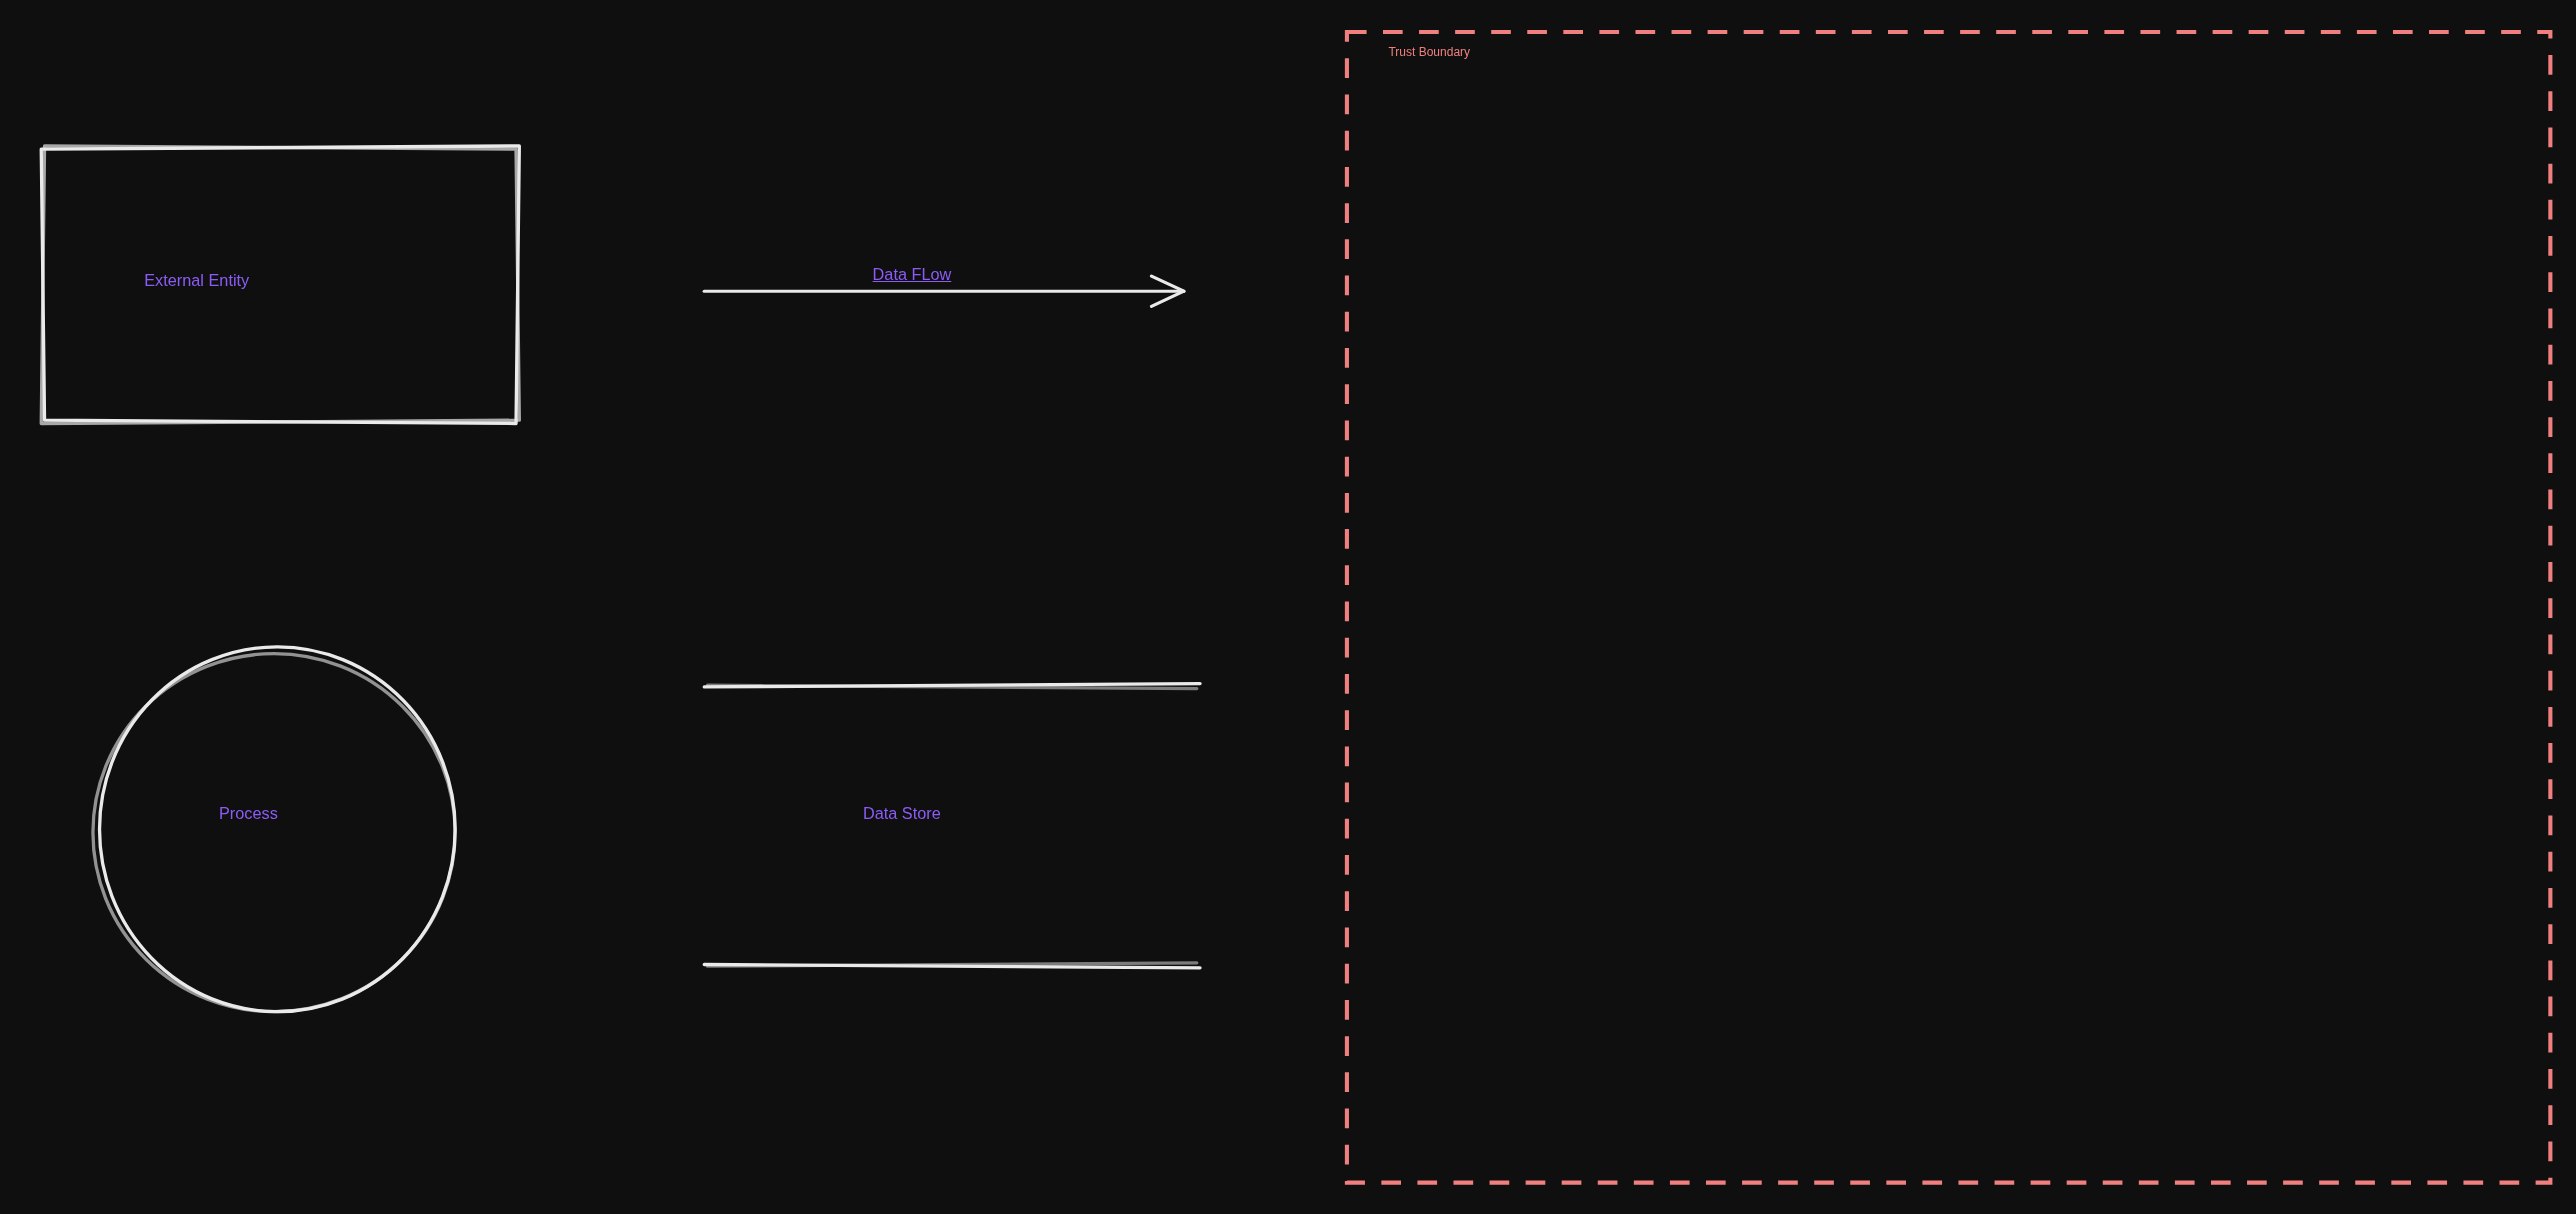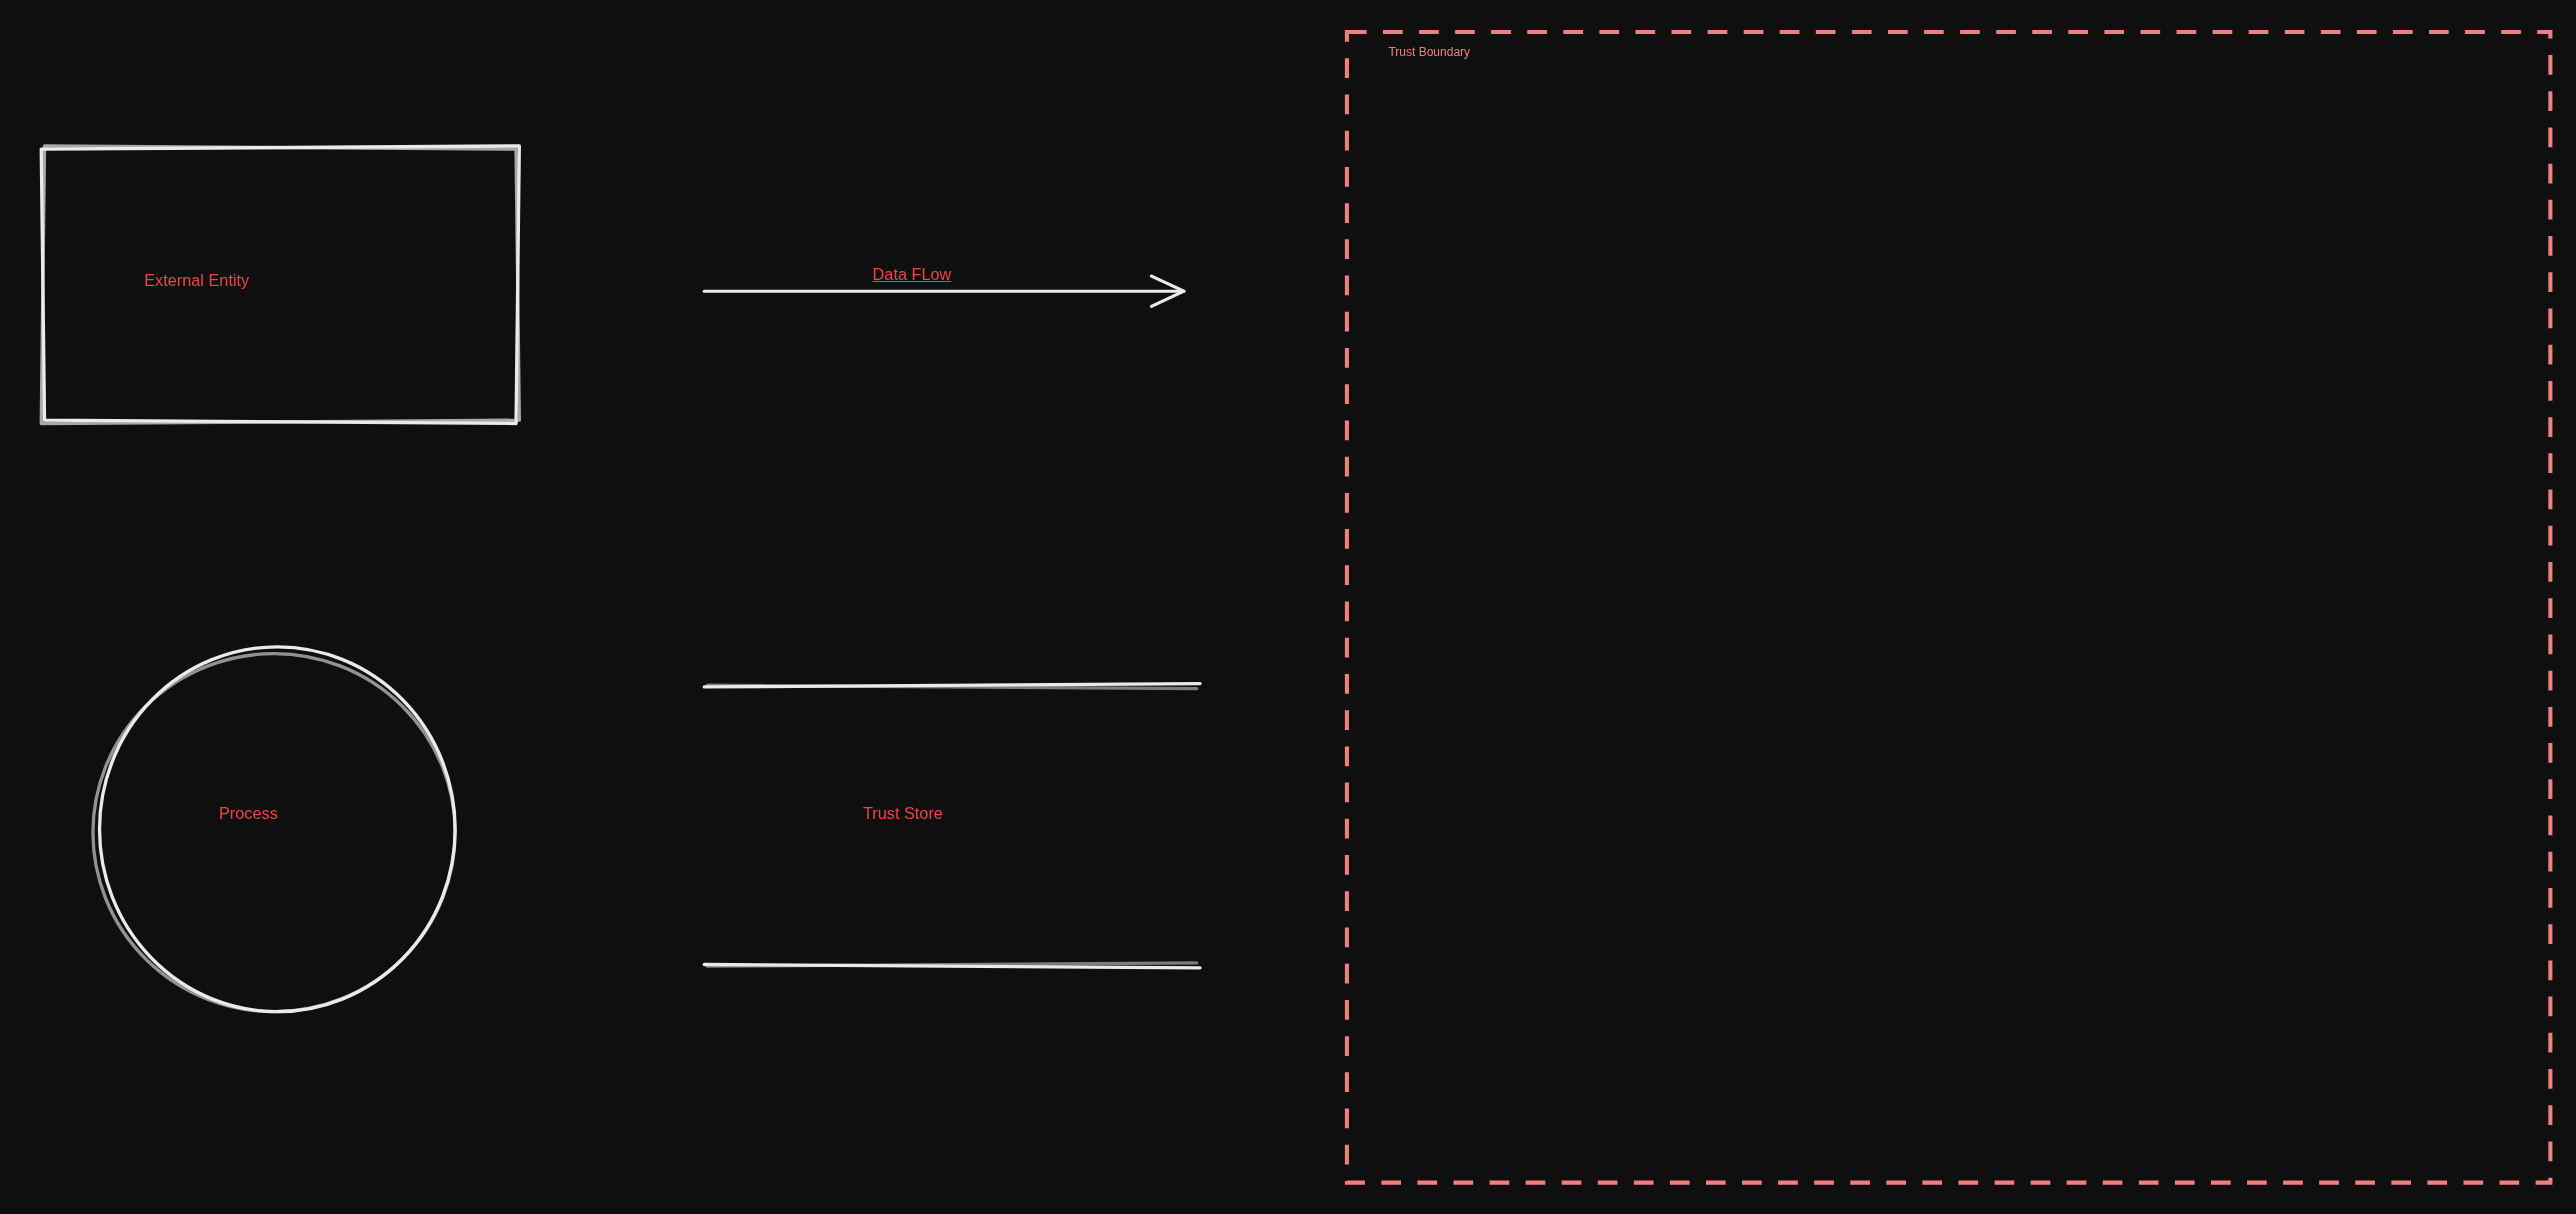--- a/index.html
+++ b/index.html
@@ -12,21 +12,21 @@
       overflow: hidden;
     }
     .canvas {
       position: relative;
       width: 100%;
       height: 100%;
     }
     .shape-label {
       position: absolute;
       font-size: 16.3px;
-      color: #ef4444;
+      color: #8b5cf6;
       white-space: nowrap;
     }
     .trust-label {
       position: absolute;
       font-size: 12px;
       color: #f08080;
       font-weight: 500;
     }
     svg {
       position: absolute;
@@ -69,21 +69,21 @@
     <ellipse class="rough-stroke" cx="113" cy="117" rx="110" ry="106" opacity="0.6"></ellipse>
   </svg>
   <div class="shape-label" style="left:8.5%; top:66.2%;">Process</div>
 
   <svg style="left:27.2%; top:55.8%; width:19.5%; height:24.5%;" viewBox="0 0 310 180" preserveAspectRatio="none">
     <path class="rough-stroke" d="M2 6 L308 4"></path>
     <path class="rough-stroke" d="M2 174 L308 176"></path>
     <path class="rough-stroke" d="M4 5 L306 7" opacity="0.5"></path>
     <path class="rough-stroke" d="M4 175 L306 173" opacity="0.5"></path>
   </svg>
-  <div class="shape-label" style="left:33.5%; top:66.2%;">Trust Store</div>
+  <div class="shape-label" style="left:33.5%; top:66.2%;">Data Store</div>
 
   <svg style="left:52.1%; top:2.2%; width:47.1%; height:95.6%;" viewBox="0 0 740 705" preserveAspectRatio="none">
     <rect class="boundary-stroke" x="3" y="3" width="734" height="699"></rect>
   </svg>
   <div class="trust-label" style="left:53.9%; top:3.7%;">Trust Boundary</div>
 
 </div>
 
 
 </body></html>

